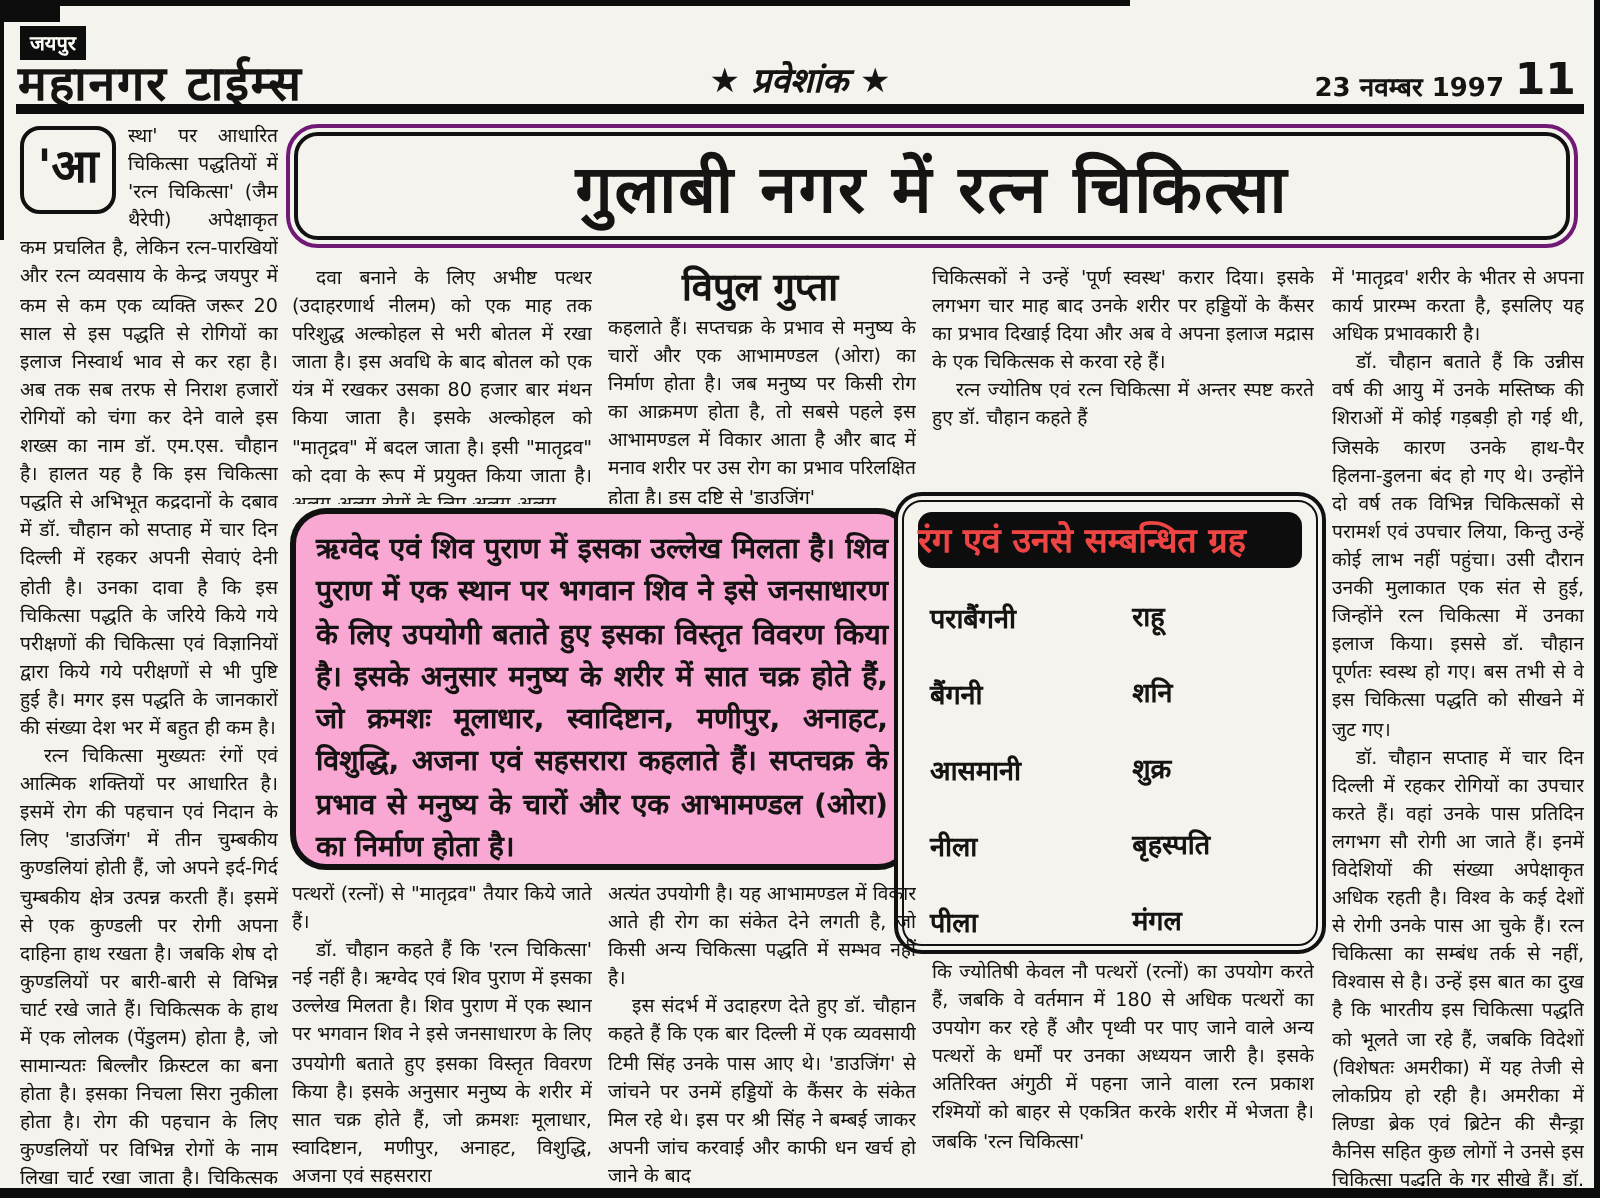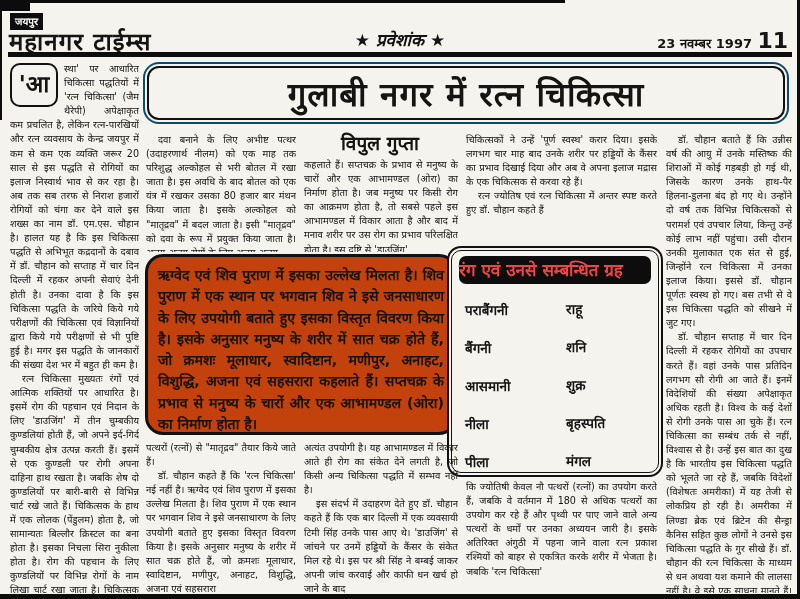--- a/index.html
+++ b/index.html
@@ -19,21 +19,21 @@
   .papertitle{position:absolute;left:9px;top:24px;font-size:24px;font-weight:bold;
               letter-spacing:1px;white-space:nowrap;}
   .edition{position:absolute;left:0;right:0;top:28px;text-align:center;font-size:17px;
            font-weight:bold;font-style:italic;}
   .dateline{position:absolute;right:48px;top:34px;font-size:13px;font-weight:bold;}
   .pageno{position:absolute;right:12px;top:28px;font-size:22px;font-weight:bold;}
   .mastrule{position:absolute;left:8px;top:52px;width:784px;height:5px;background:#0d0d0d;}
 
   
   .headbox{position:absolute;left:143px;top:62px;width:646px;height:62px;
-           border:2px solid #0c4a6e;border-radius:16px;padding:2px;box-sizing:border-box;}
+           border:2px solid #701a75;border-radius:16px;padding:2px;box-sizing:border-box;}
   .headbox-inner{width:100%;height:100%;border:2px solid #111;border-radius:12px;
            box-sizing:border-box;display:flex;align-items:center;justify-content:center;}
   .headline{font-size:33px;font-weight:bold;letter-spacing:1px;white-space:nowrap;}
 
   
   .col{position:absolute;font-size:9.6px;line-height:1.47;text-align:justify;
        overflow:hidden;}
   .col p{margin:0;}
   .col p.ind{text-indent:12px;}
   .col1{left:10px;top:62px;width:129px;height:532px;}
@@ -49,21 +49,21 @@
           font-size:19px;font-weight:bold;}
 
   .dropcap{float:left;width:44px;height:40px;border:2px solid #111;border-radius:10px;
            margin:1px 6px 2px 0;display:flex;align-items:center;justify-content:center;
            font-size:23px;font-weight:bold;background:#f5f3ee;}
 
   
   .quotebox{position:absolute;left:145px;top:254px;width:312px;height:181px;
             border:3px solid #111;border-radius:18px;box-sizing:border-box;
             padding:8px 10px;font-size:14.2px;font-weight:bold;line-height:1.5;
-            text-align:justify;overflow:hidden;background:#c2410c;}
+            text-align:justify;overflow:hidden;background:#f9a8d4;}
 
   
   .tablebox{position:absolute;left:447px;top:246px;width:216px;height:231px;
             border:2px solid #111;border-radius:14px;padding:2px;box-sizing:border-box;
             background:#f5f3ee;}
   .tablebox-inner{width:100%;height:100%;border:1px solid #111;border-radius:10px;
             box-sizing:border-box;padding:5px 7px;overflow:hidden;}
   .tablehead{background:#0d0d0d;color:#ef4444;font-weight:bold;font-size:17px;
             text-align:left;border-radius:7px;padding:2px 0 3px;margin-bottom:4px;}
   .trow{display:flex;font-weight:bold;font-size:13.5px;line-height:1.0;
@@ -163,17 +163,18 @@
   <div class="col col3b">
     <p>अत्यंत उपयोगी है। यह आभामण्डल में विकार आते ही रोग का संकेत देने लगती है, जो किसी अन्य चिकित्सा पद्धति में सम्भव नहीं है।</p>
     <p class="ind">इस संदर्भ में उदाहरण देते हुए डॉ. चौहान कहते हैं कि एक बार दिल्ली में एक व्यवसायी टिमी सिंह उनके पास आए थे। 'डाउजिंग' से जांचने पर उनमें हड्डियों के कैंसर के संकेत मिल रहे थे। इस पर श्री सिंह ने बम्बई जाकर अपनी जांच करवाई और काफी धन खर्च हो जाने के बाद</p>
   </div>
 
   <div class="col col4b">
     <p>कि ज्योतिषी केवल नौ पत्थरों (रत्नों) का उपयोग करते हैं, जबकि वे वर्तमान में 180 से अधिक पत्थरों का उपयोग कर रहे हैं और पृथ्वी पर पाए जाने वाले अन्य पत्थरों के धर्मों पर उनका अध्ययन जारी है। इसके अतिरिक्त अंगुठी में पहना जाने वाला रत्न प्रकाश रश्मियों को बाहर से एकत्रित करके शरीर में भेजता है। जबकि 'रत्न चिकित्सा'</p>
   </div>
 
   <div class="col col5">
+    <p>में 'मातृद्रव' शरीर के भीतर से अपना कार्य प्रारम्भ करता है, इसलिए यह अधिक प्रभावकारी है।</p>
     <p class="ind">डॉ. चौहान बताते हैं कि उन्नीस वर्ष की आयु में उनके मस्तिष्क की शिराओं में कोई गड़बड़ी हो गई थी, जिसके कारण उनके हाथ-पैर हिलना-डुलना बंद हो गए थे। उन्होंने दो वर्ष तक विभिन्न चिकित्सकों से परामर्श एवं उपचार लिया, किन्तु उन्हें कोई लाभ नहीं पहुंचा। उसी दौरान उनकी मुलाकात एक संत से हुई, जिन्होंने रत्न चिकित्सा में उनका इलाज किया। इससे डॉ. चौहान पूर्णतः स्वस्थ हो गए। बस तभी से वे इस चिकित्सा पद्धति को सीखने में जुट गए।</p>
     <p class="ind">डॉ. चौहान सप्ताह में चार दिन दिल्ली में रहकर रोगियों का उपचार करते हैं। वहां उनके पास प्रतिदिन लगभग सौ रोगी आ जाते हैं। इनमें विदेशियों की संख्या अपेक्षाकृत अधिक रहती है। विश्व के कई देशों से रोगी उनके पास आ चुके हैं। रत्न चिकित्सा का सम्बंध तर्क से नहीं, विश्वास से है। उन्हें इस बात का दुख है कि भारतीय इस चिकित्सा पद्धति को भूलते जा रहे हैं, जबकि विदेशों (विशेषतः अमरीका) में यह तेजी से लोकप्रिय हो रही है। अमरीका में लिण्डा ब्रेक एवं ब्रिटेन की सैन्ड्रा कैनिस सहित कुछ लोगों ने उनसे इस चिकित्सा पद्धति के गुर सीखे हैं। डॉ. चौहान की रत्न चिकित्सा के माध्यम से धन अथवा यश कमाने की लालसा नहीं है। वे इसे एक साधना मानते हैं। वे इस अनूठी चिकित्सा से उन रोगियों का इलाज करने के इच्छुक हैं, जो अन्य चिकित्सा से पूर्णतः निराश हो चुके हैं। जयपुर में उनका टेलीफोन नं. 514515 है।</p>
   </div>
 
 </div>
 
 </body></html>

